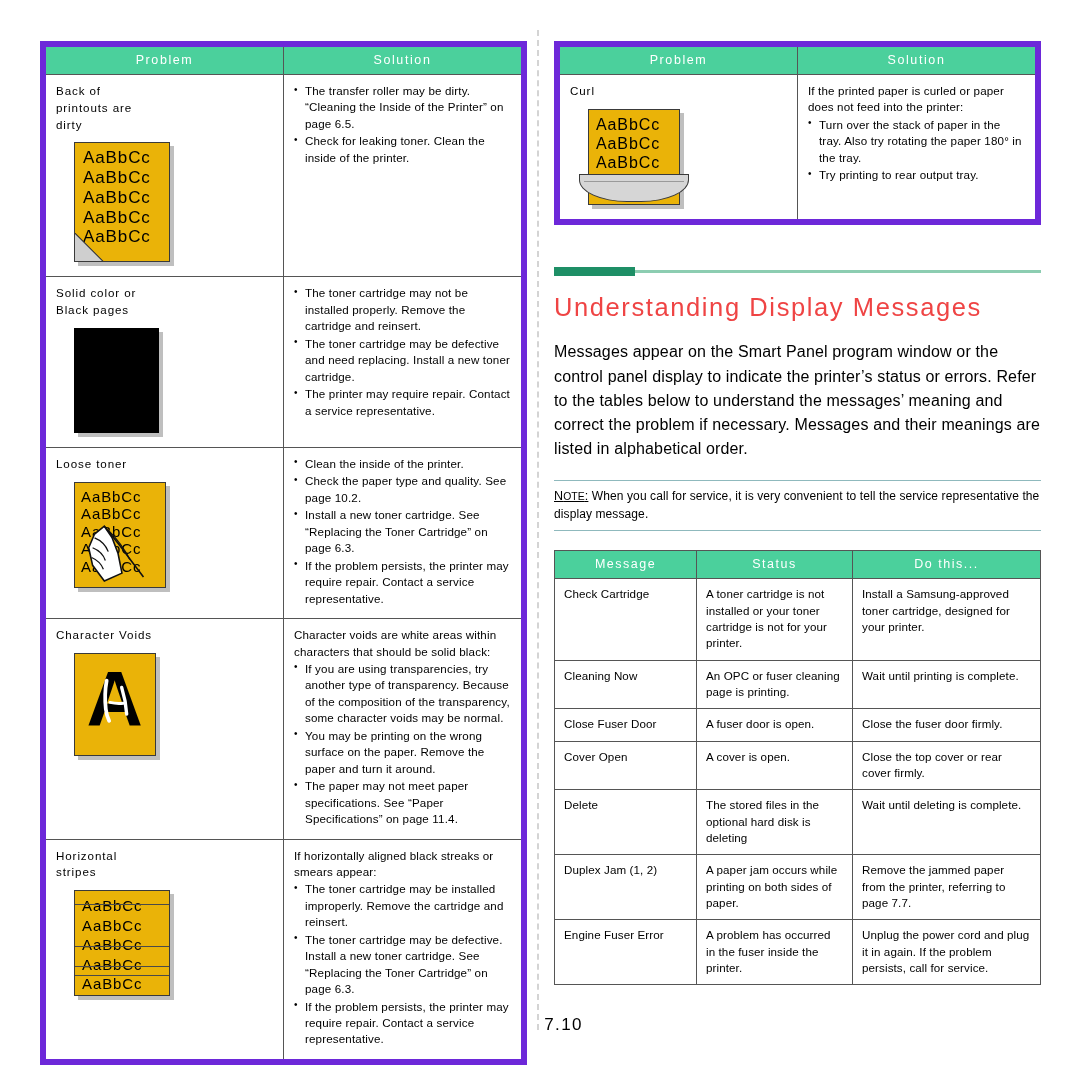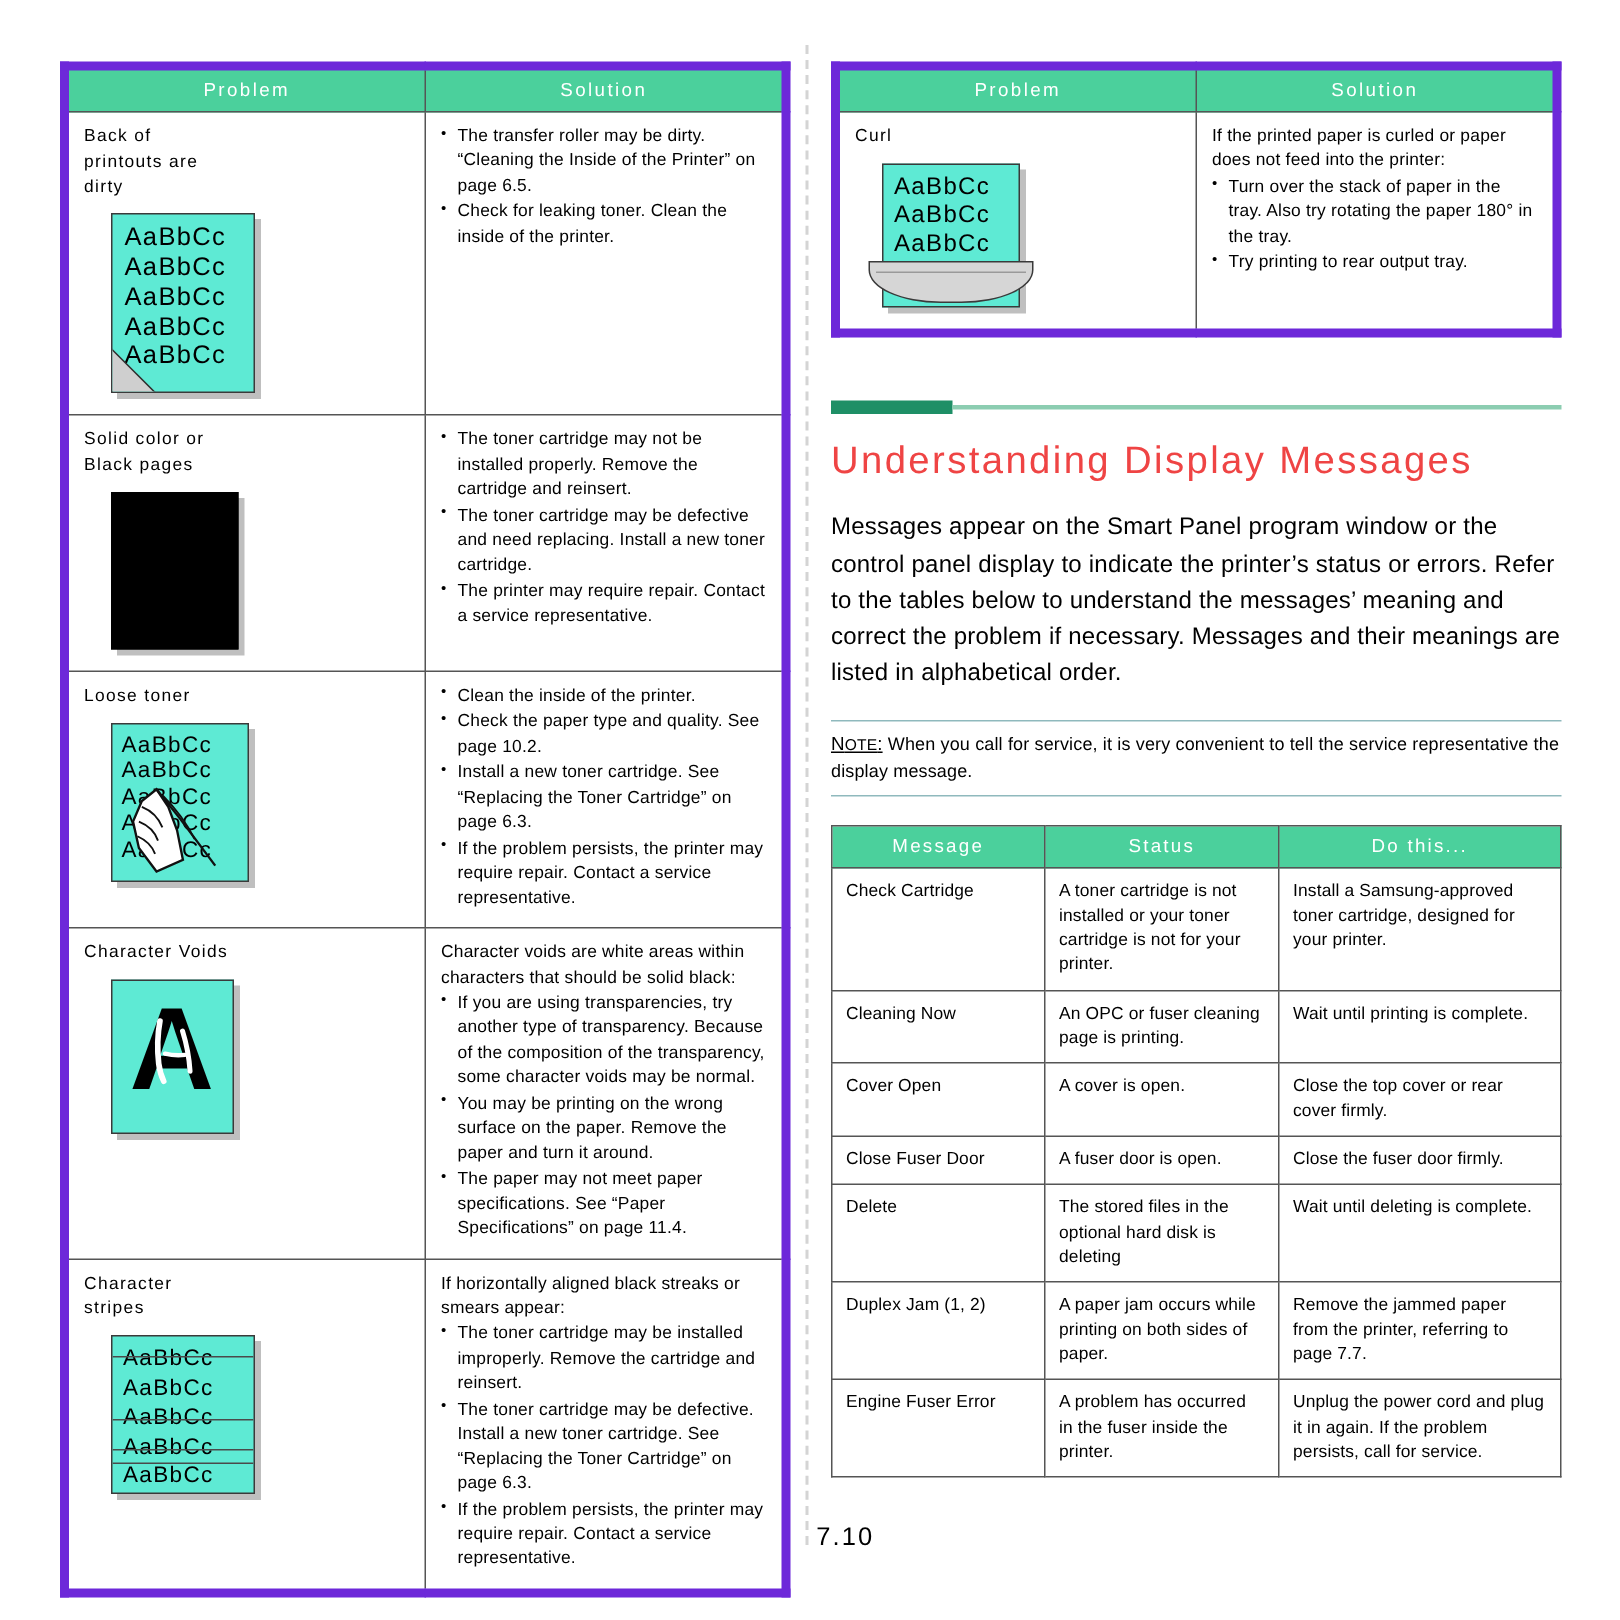--- a/index.html
+++ b/index.html
@@ -98,21 +98,21 @@
   }
   p.sol-lead { margin: 0 0 1px 0; }
 
   
   .sample {
     position: relative;
     margin: 9px 0 4px 18px;
   }
   .sheet {
     position: relative;
-    background: #5eead4;
+    background: #eab308;
     border: 1px solid #3a3a3a;
     box-shadow: 4px 4px 0 0 #bfbfbf;
     box-sizing: border-box;
     overflow: hidden;
   }
   .sheet .lines {
     font-family: "Liberation Sans", sans-serif;
     font-size: 17px;
     line-height: 1.16;
     padding: 5px 0 4px 8px;
@@ -414,21 +414,21 @@
               <li>If you are using transparencies, try another type of transparency. Because of the composition of the transparency, some character voids may be normal.</li>
               <li>You may be printing on the wrong surface on the paper. Remove the paper and turn it around.</li>
               <li>The paper may not meet paper specifications. See “Paper Specifications” on page 11.4.</li>
             </ul>
           </td>
         </tr>
 
         <tr>
           <td class="prob-cell">
             <div class="prob-title">
-              <div>Character</div>
+              <div>Horizontal</div>
               <div>stripes</div>
             </div>
             <div class="sample">
               <div class="sheet" style="width:96px;height:106px;">
                 <div class="lines" style="font-size:15px;line-height:1.3;padding-left:7px;">
                   <div>AaBbCc</div>
                   <div>AaBbCc</div>
                   <div>AaBbCc</div>
                   <div>AaBbCc</div>
                   <div>AaBbCc</div>
@@ -520,30 +520,30 @@
           <td class="msg-col">Check Cartridge</td>
           <td class="status-col">A toner cartridge is not installed or your toner cartridge is not for your printer.</td>
           <td>Install a Samsung-approved toner cartridge, designed for your printer.</td>
         </tr>
         <tr>
           <td class="msg-col">Cleaning Now</td>
           <td class="status-col">An OPC or fuser cleaning page is printing.</td>
           <td>Wait until printing is complete.</td>
         </tr>
         <tr>
+          <td class="msg-col">Close Fuser Door</td>
+          <td class="status-col">A fuser door is open.</td>
+          <td>Close the fuser door firmly.</td>
+        </tr>
+        <tr>
           <td class="msg-col">Cover Open</td>
           <td class="status-col">A cover is open.</td>
           <td>Close the top cover or rear cover firmly.</td>
         </tr>
         <tr>
-          <td class="msg-col">Close Fuser Door</td>
-          <td class="status-col">A fuser door is open.</td>
-          <td>Close the fuser door firmly.</td>
-        </tr>
-        <tr>
           <td class="msg-col">Delete</td>
           <td class="status-col">The stored files in the optional hard disk is deleting</td>
           <td>Wait until deleting is complete.</td>
         </tr>
         <tr>
           <td class="msg-col">Duplex Jam (1, 2)</td>
           <td class="status-col">A paper jam occurs while printing on both sides of paper.</td>
           <td>Remove the jammed paper from the printer, referring to page 7.7.</td>
         </tr>
         <tr>

